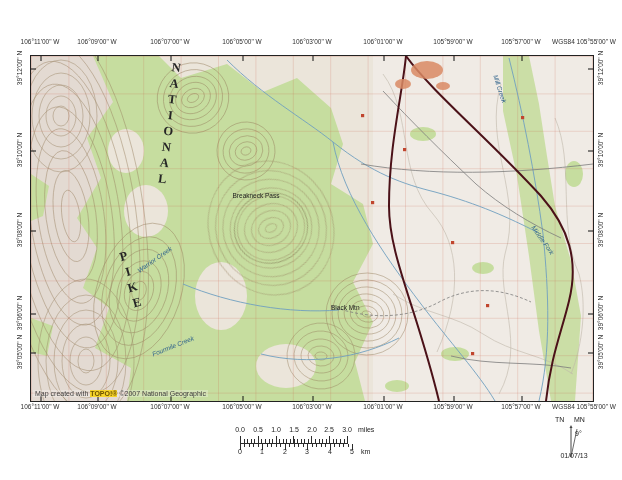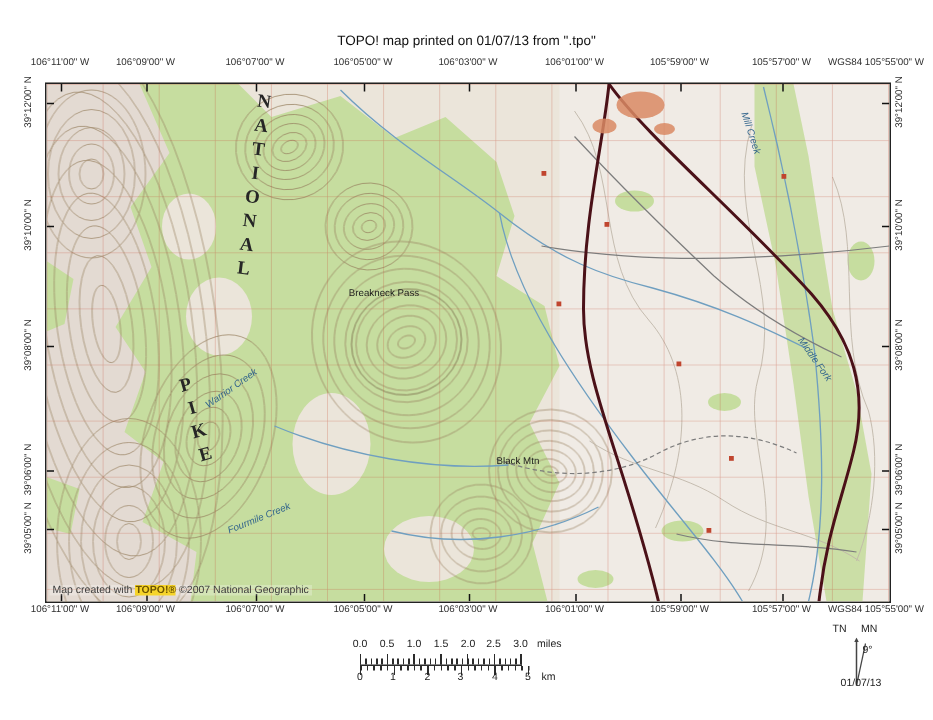--- a/index.html
+++ b/index.html
@@ -37,21 +37,20 @@
         background-size:113px 6px,113px 3px;
         background-position:top left,top left;background-repeat:no-repeat;}
   .decl{position:absolute;left:544px;top:416px;width:70px;height:56px;}
   .decl span{position:absolute;font-size:7px;color:#222;white-space:nowrap;}
 </style>
 </head>
 <body>
 
 <div class="page">
 
-  <div class="title">TOPO! map printed on 01/07/13 from ".tpo"</div>
 
   <span class="ct" style="left:40px;top:38px">106°11'00" W</span>
   <span class="ct" style="left:97px;top:38px">106°09'00" W</span>
   <span class="ct" style="left:170px;top:38px">106°07'00" W</span>
   <span class="ct" style="left:242px;top:38px">106°05'00" W</span>
   <span class="ct" style="left:312px;top:38px">106°03'00" W</span>
   <span class="ct" style="left:383px;top:38px">106°01'00" W</span>
   <span class="ct" style="left:453px;top:38px">105°59'00" W</span>
   <span class="ct" style="left:521px;top:38px">105°57'00" W</span>
   <span class="ct" style="left:584px;top:38px">WGS84 105°55'00" W</span>

